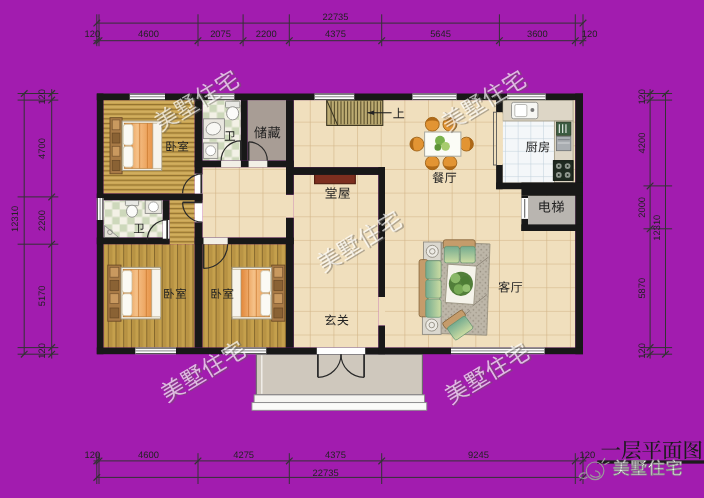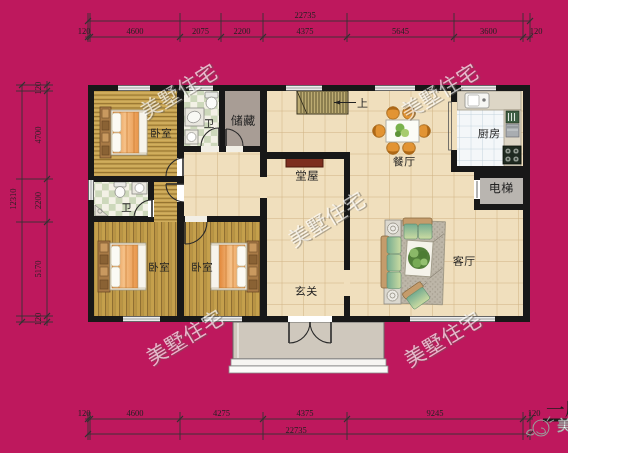--- a/index.html
+++ b/index.html
@@ -1,16 +1,16 @@
 <!DOCTYPE html>
 <html><head><meta charset="utf-8">
 <style>
 html,body{margin:0;padding:0;background:#fff;}
-#page{position:relative;width:568px;height:453px;background:#be185d;overflow:hidden;
-font-family:Liberation Serif, serif;}
+#page{position:relative;width:640px;height:453px;background:#a21caf;overflow:hidden;
+font-family:Liberation Sans, sans-serif;}
 </style></head>
 <body>
 <div id="page">
 <svg width="640" height="453" viewBox="0 0 640 453" xmlns="http://www.w3.org/2000/svg">
 <defs>
 <path id="g4e00" d="M44 431V349H960V431Z"></path>
 <path id="g4e0a" d="M427 825V43H51V-32H950V43H506V441H881V516H506V825Z"></path>
 <path id="g4f4f" d="M548 819C582 767 617 697 631 653L704 682C689 726 651 793 616 844ZM285 836C229 684 135 534 36 437C50 420 72 379 80 362C114 397 147 437 179 481V-78H254V599C293 667 329 741 357 814ZM314 26V-45H963V26H680V280H918V351H680V573H948V644H339V573H605V351H373V280H605V26Z"></path>
 <path id="g50a8" d="M290 749C333 706 381 645 402 605L457 645C435 685 385 743 341 784ZM472 536V468H662C596 399 522 341 442 295C457 282 482 252 491 238C516 254 541 271 565 289V-76H630V-25H847V-73H915V361H651C687 394 721 430 753 468H959V536H807C863 612 911 697 950 788L883 807C864 761 842 717 817 674V727H701V840H632V727H501V662H632V536ZM701 662H810C783 618 754 576 722 536H701ZM630 141H847V37H630ZM630 198V299H847V198ZM346 -44C360 -26 385 -10 526 78C521 92 512 119 508 138L411 82V521H247V449H346V95C346 53 324 28 309 18C322 4 340 -27 346 -44ZM216 842C173 688 104 535 25 433C36 416 56 379 62 363C89 398 115 438 139 482V-77H205V616C234 683 259 754 280 824Z"></path>
 <path id="g5173" d="M224 799C265 746 307 675 324 627H129V552H461V430C461 412 460 393 459 374H68V300H444C412 192 317 77 48 -13C68 -30 93 -62 102 -79C360 11 470 127 515 243C599 88 729 -21 907 -74C919 -51 942 -18 960 -1C777 44 640 152 565 300H935V374H544L546 429V552H881V627H683C719 681 759 749 792 809L711 836C686 774 640 687 600 627H326L392 663C373 710 330 780 287 831Z"></path>

